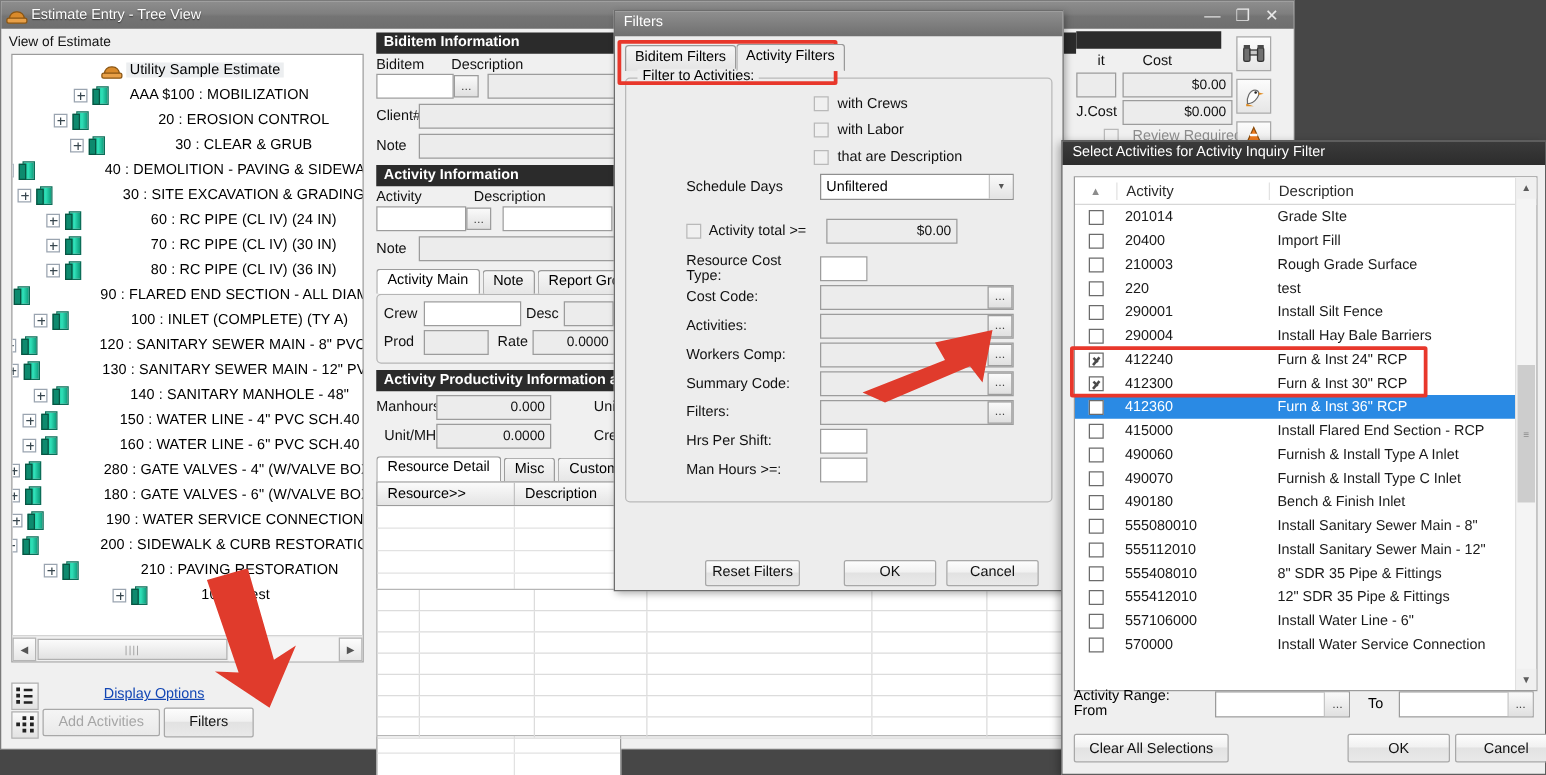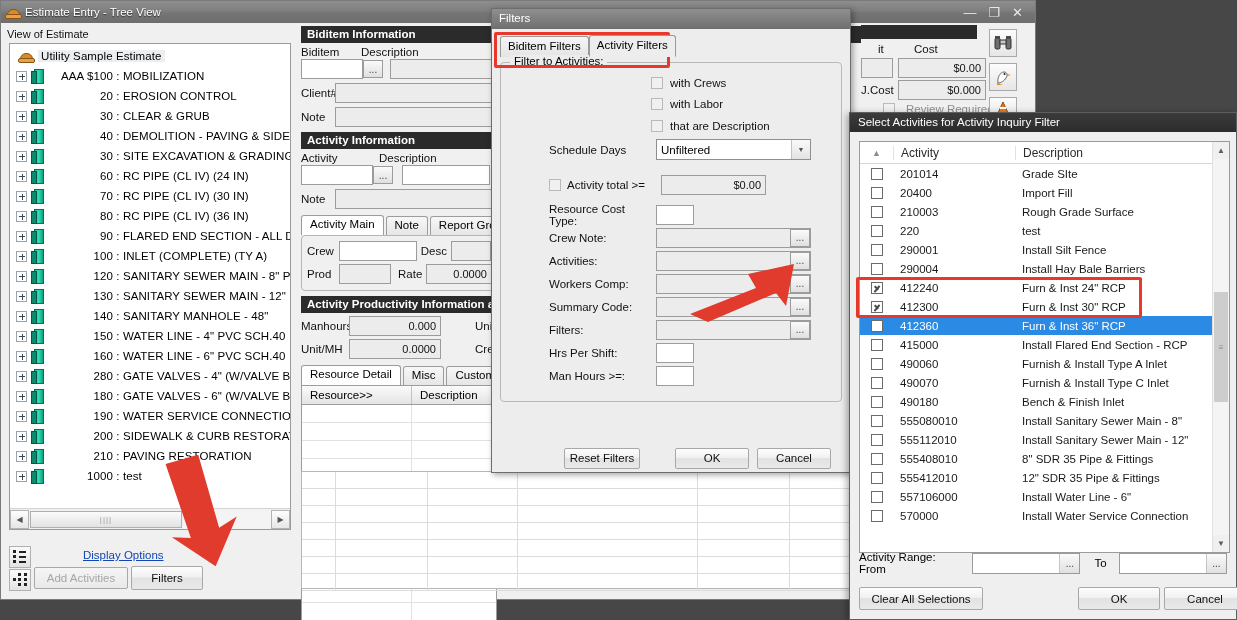--- a/index.html
+++ b/index.html
@@ -45,21 +45,21 @@
   }
 
   .view-label { position:absolute; left:6px; top:27px; font-size:11px; color:#111; }
 
   
   .tree-panel {
     position:absolute; left:8px; top:42px; width:282px; height:487px;
     background:#fff; border:1px solid #9b9b9b;
   }
   .tree-scroll { position:absolute; left:0; top:0; right:0; bottom:22px; overflow:hidden; padding:2px 0 0 0; }
-  .tree-row { height:20px; display:flex; align-items:center; padding-left:6px; white-space:nowrap; }
+  .tree-row { height:20px; display:flex; align-items:center; padding-left:6px; white-space:nowrap;justify-content:center; }
   .tree-row.root { padding-left:8px; }
   .tree-row .plus {
     width:11px; height:11px; border:1px solid #9aa4b0; background:#fff;
     position:relative; margin-right:4px; flex:0 0 auto;
   }
   .tree-row .plus:before{content:"";position:absolute;left:2px;top:4.5px;width:6px;height:1px;background:#39474f;}
   .tree-row .plus:after{content:"";position:absolute;left:4.5px;top:2px;width:1px;height:6px;background:#39474f;}
   .bi-icon {
     width:13px; height:14px; margin-right:5px; flex:0 0 auto; position:relative;
   }
@@ -479,21 +479,21 @@
       </div>
 
       <div class="sect-header" style="margin-top:5px;">Activity Productivity Information a</div>
 
       <div class="row" style="margin-top:3px;">
         <div class="fld-label" style="width:48px;">Manhours</div>
         <div class="inp ro right" style="width:92px;">0.000</div>
         <div class="fld-label" style="margin-left:34px;">Units/</div>
       </div>
       <div class="row" style="margin-top:3px;">
-        <div class="fld-label" style="width:48px;">Unit/MH</div>
+        <div class="fld-label" style="width:48px;text-align:right;">Unit/MH</div>
         <div class="inp ro right" style="width:92px;">0.0000</div>
         <div class="fld-label" style="margin-left:34px;">CrewS</div>
       </div>
 
       <div class="tabstrip" style="margin-top:6px;">
         <div class="tab active">Resource Detail</div>
         <div class="tab">Misc</div>
         <div class="tab">Customize</div>
       </div>
 
@@ -693,21 +693,21 @@
           <div class="fld-label" style="margin-left:6px;width:94px;">Activity total &gt;=</div>
           <div class="inp ro right" style="width:105px;">$0.00</div>
         </div>
 
         <div id="filter-fields" style="position:absolute;left:48px;top:140px;width:262px;">
             <div class="row" style="height: 23px;">
               <div class="fld-label" style="width: 107px;">Resource Cost Type:</div>
               <div class="inp" style="width: 38px;"></div>
             </div>
             <div class="row" style="height: 23px;">
-              <div class="fld-label" style="width: 107px;">Crew Note:</div>
+              <div class="fld-label" style="width: 107px;">Cost Code:</div>
               <div class="inp ro" style="width: 155px; position: relative; padding: 0px;">
                 <span style="padding-left: 4px;"></span>
                 <span class="ell-btn" style="position: absolute; right: 0px; top: 0px;">...</span>
               </div>
             </div>
             <div class="row" style="height: 23px;">
               <div class="fld-label" style="width: 107px;">Activities:</div>
               <div class="inp ro" style="width: 155px; position: relative; padding: 0px;">
                 <span style="padding-left: 4px;"></span>
                 <span class="ell-btn" style="position: absolute; right: 0px; top: 0px;">...</span>

